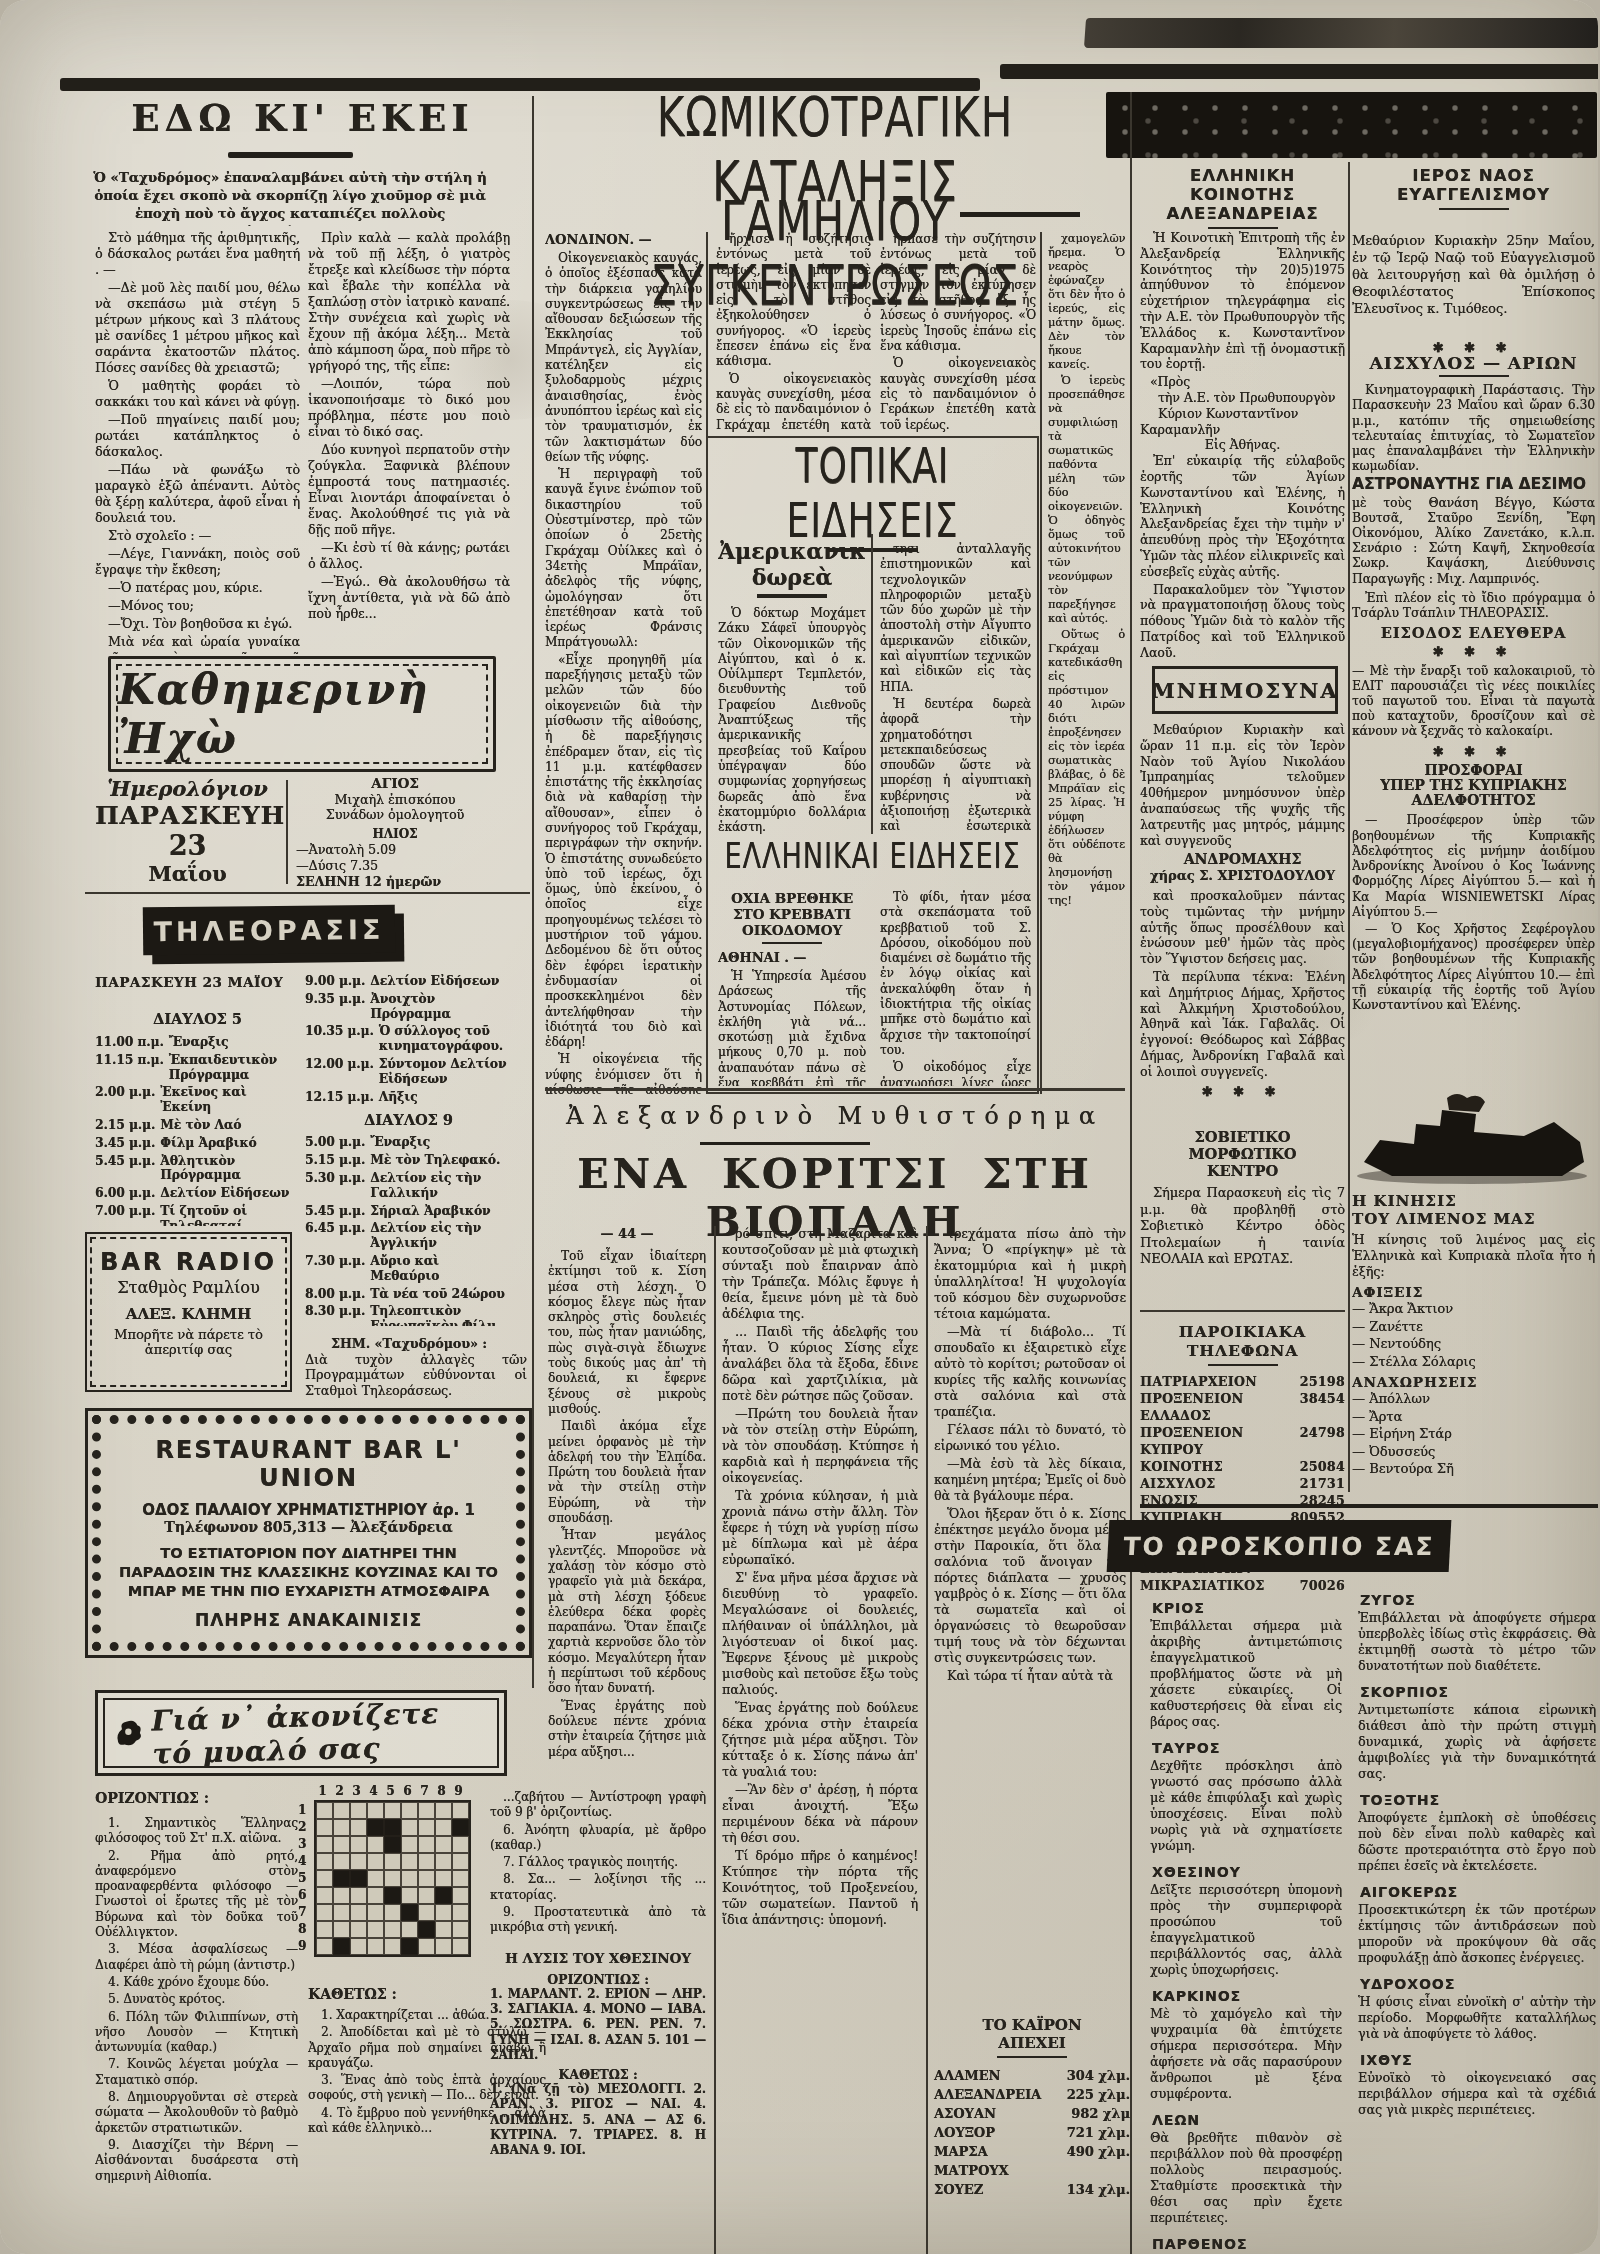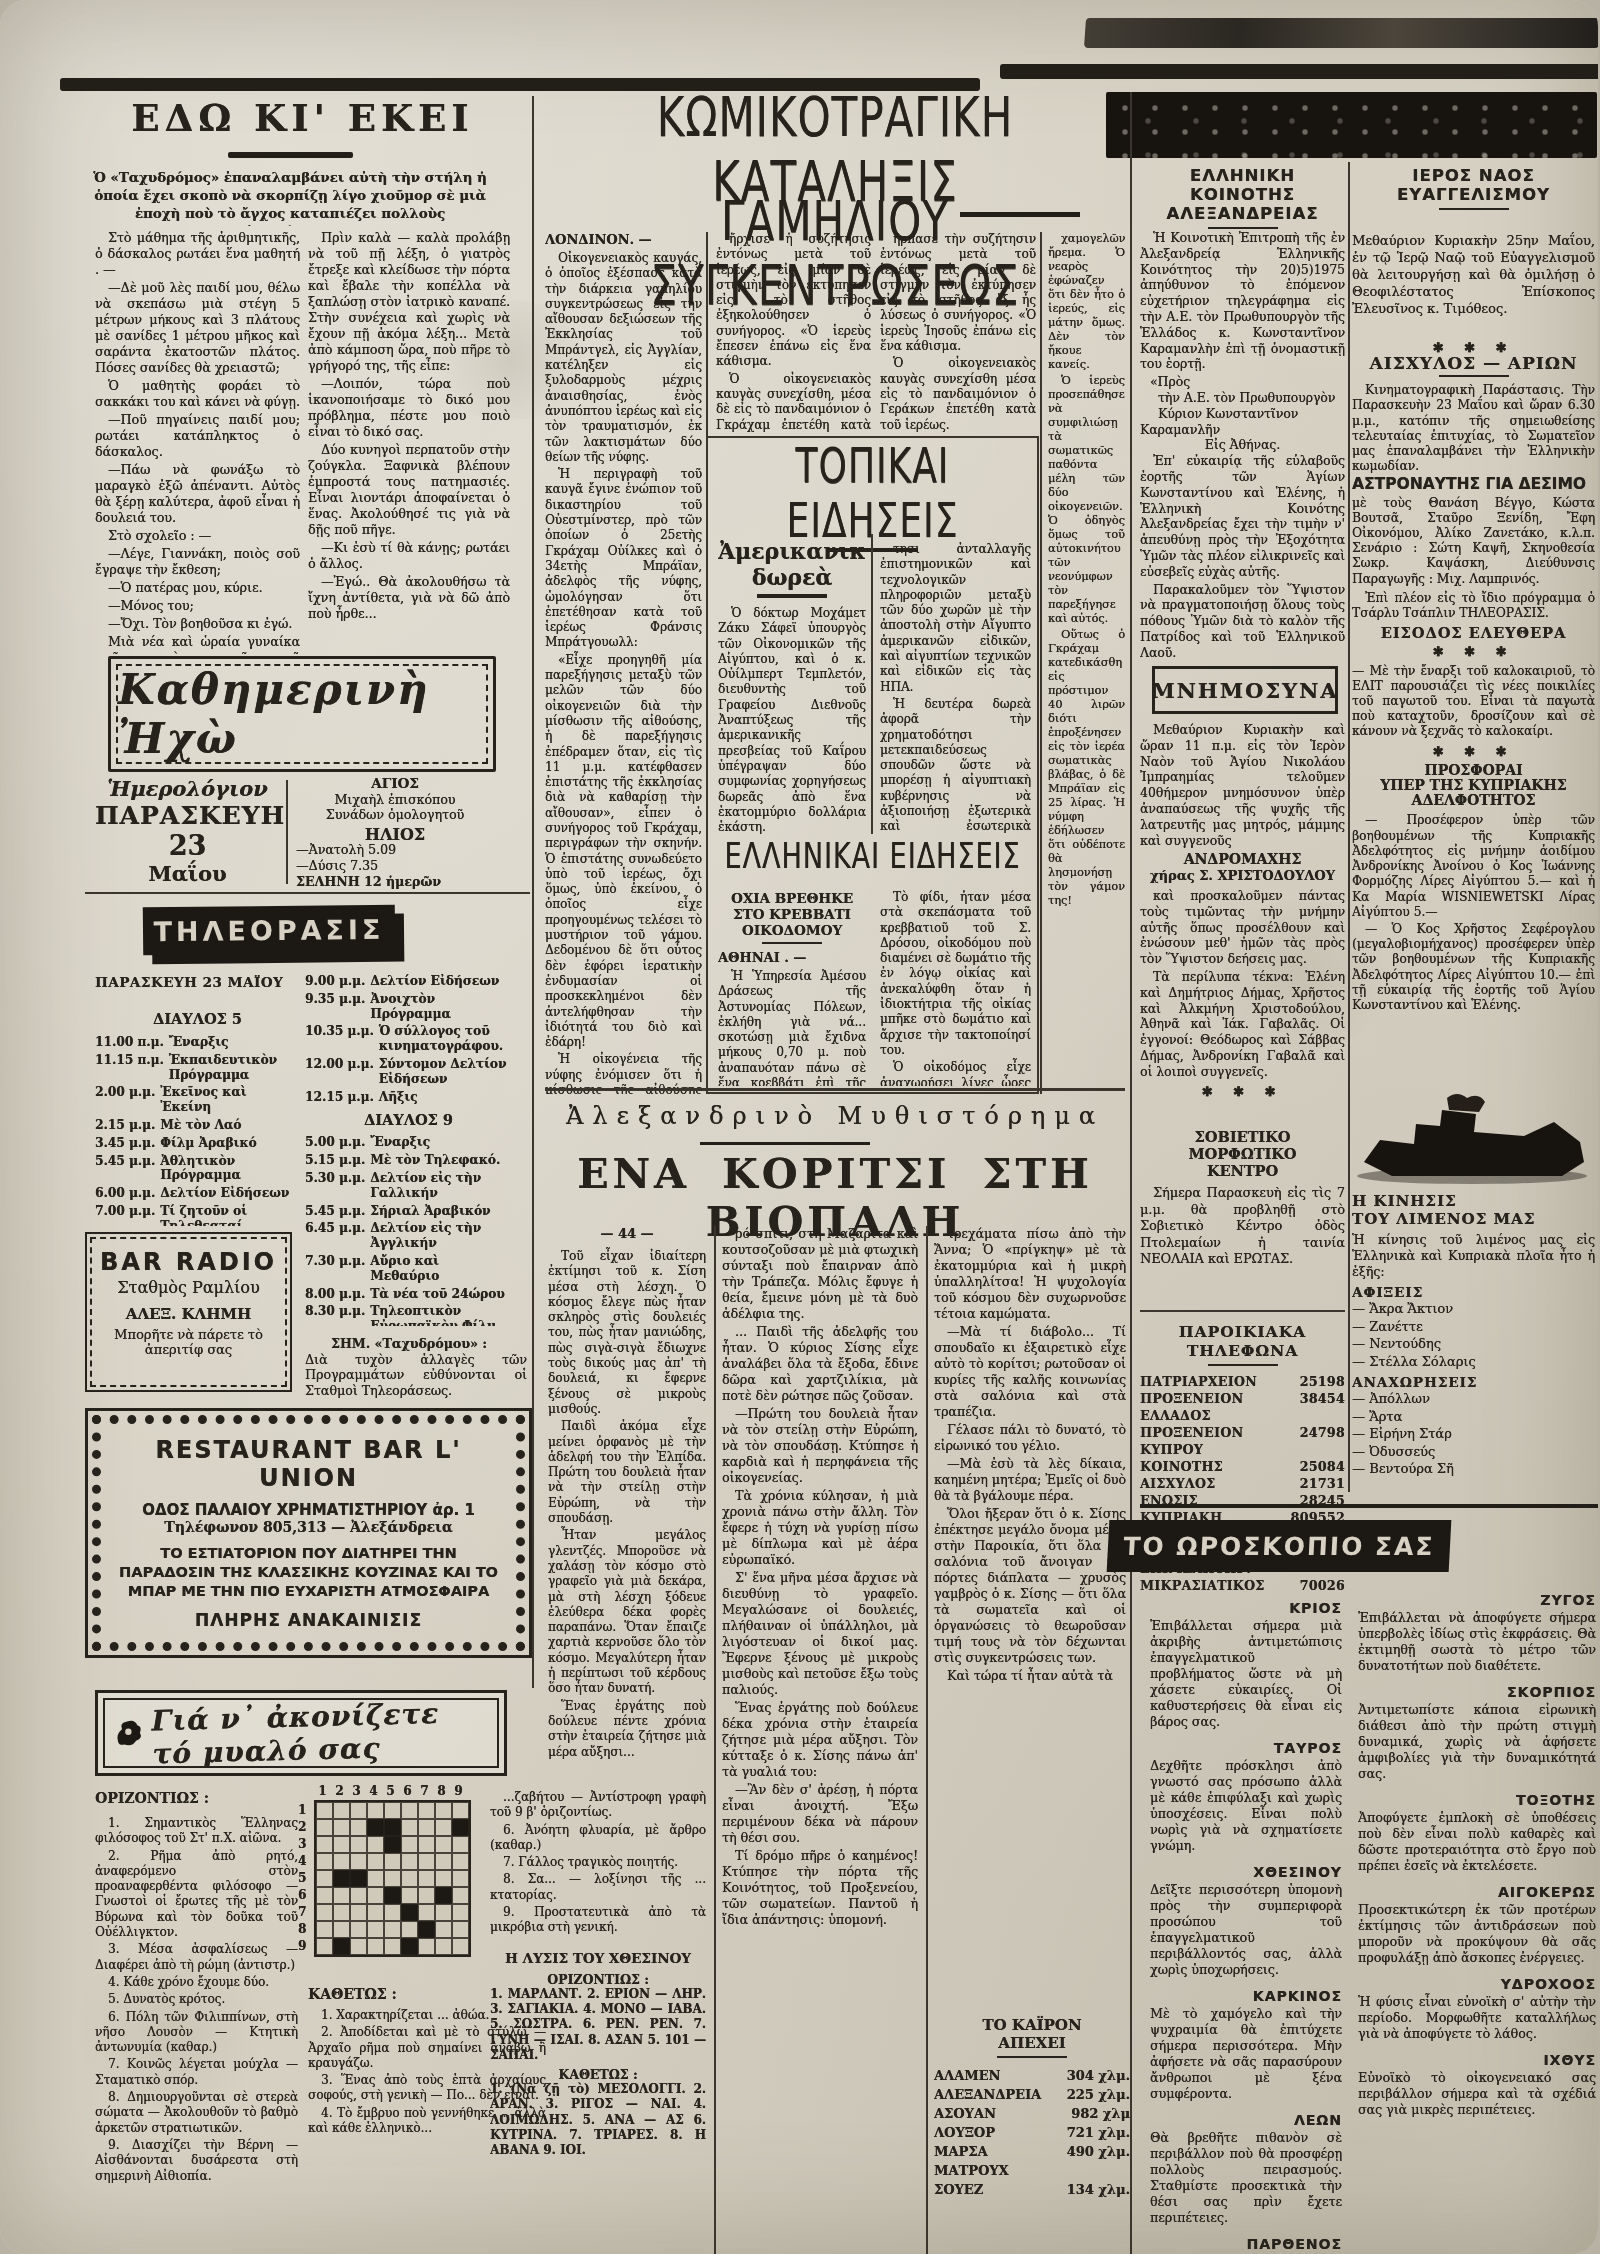--- a/index.html
+++ b/index.html
@@ -39,21 +39,21 @@
   .ph-row{display:flex;justify-content:space-between;font-size:12.6px;line-height:17px;font-weight:bold;letter-spacing:.3px;}
   
   .cw-grid{display:grid;grid-template-columns:repeat(9,17px);grid-auto-rows:17px;border:2px solid #26231d;background:#cfcaba;}
   .cw-cell{border:1px solid rgba(38,33,26,.8);}
   .cw-black{background:#1c1914;}
   .cw-lbl{display:flex;}
   .cw-lbl span{width:17px;text-align:center;font-weight:bold;font-size:12px;}
   .cw-rlbl{display:flex;flex-direction:column;}
   .cw-rlbl span{height:17px;line-height:17px;text-align:center;font-weight:bold;font-size:12px;}
   
-  .h-sign{font-weight:bold;font-size:14px;letter-spacing:1px;margin:10px 0 2px 2px;font-family:"DejaVu Sans","Liberation Sans",sans-serif;text-align:right;}
+  .h-sign{font-weight:bold;font-size:14px;letter-spacing:1px;margin:10px 0 2px 2px;font-family:"DejaVu Sans","Liberation Sans",sans-serif;}
   .h-entry p{margin:0;}
   .port-item{font-size:13px;line-height:17.5px;}
   .cairo-row{display:flex;justify-content:space-between;font-size:13px;line-height:19px;font-weight:bold;}
   .box-header{border:3px solid #26231d;font-weight:bold;text-align:center;}
 </style>
 </head>
 <body>
 
 <div id="page">
 
@@ -107,21 +107,21 @@
     <div class="b" style="font-size:21px;font-style:italic">Ἡμερολόγιον</div>
     <div class="b" style="font-size:25px;letter-spacing:1px">ΠΑΡΑΣΚΕΥΗ</div>
     <div class="b" style="font-size:27px">23</div>
     <div class="b" style="font-size:21px">Μαΐου</div>
   </div>
   <div class="abs vline" style="left:286px;top:780px;height:104px"></div>
   <div class="abs" style="left:296px;top:776px;width:198px;height:112px;font-size:12.6px;line-height:15.6px">
     <div class="c b" style="font-size:13.5px">ΑΓΙΟΣ</div>
     <div class="c">Μιχαὴλ ἐπισκόπου</div>
     <div class="c" style="margin-bottom:4px">Συνάδων ὁμολογητοῦ</div>
-    <div class="c b" style="font-size:16px">ΗΛΙΟΣ</div>
+    <div class="c b" style="font-size:12px">ΗΛΙΟΣ</div>
     <div>—Ἀνατολὴ 5.09</div>
     <div>—Δύσις 7.35</div>
     <div class="b">ΣΕΛΗΝΗ 12 ἡμερῶν</div>
   </div>
   <div class="abs hline" style="left:85px;top:892px;width:445px"></div>
 
   <div class="abs" style="left:143px;top:906px;width:252px;height:48px;background:#1c1914;box-shadow:9px 9px 0 #1c1914;transform:rotate(-.6deg);display:flex;align-items:center;justify-content:center">
     <span class="sans b" style="color:#d6d1c3;font-size:27px;letter-spacing:4px">ΤΗΛΕΟΡΑΣΙΣ</span>
   </div>
 

